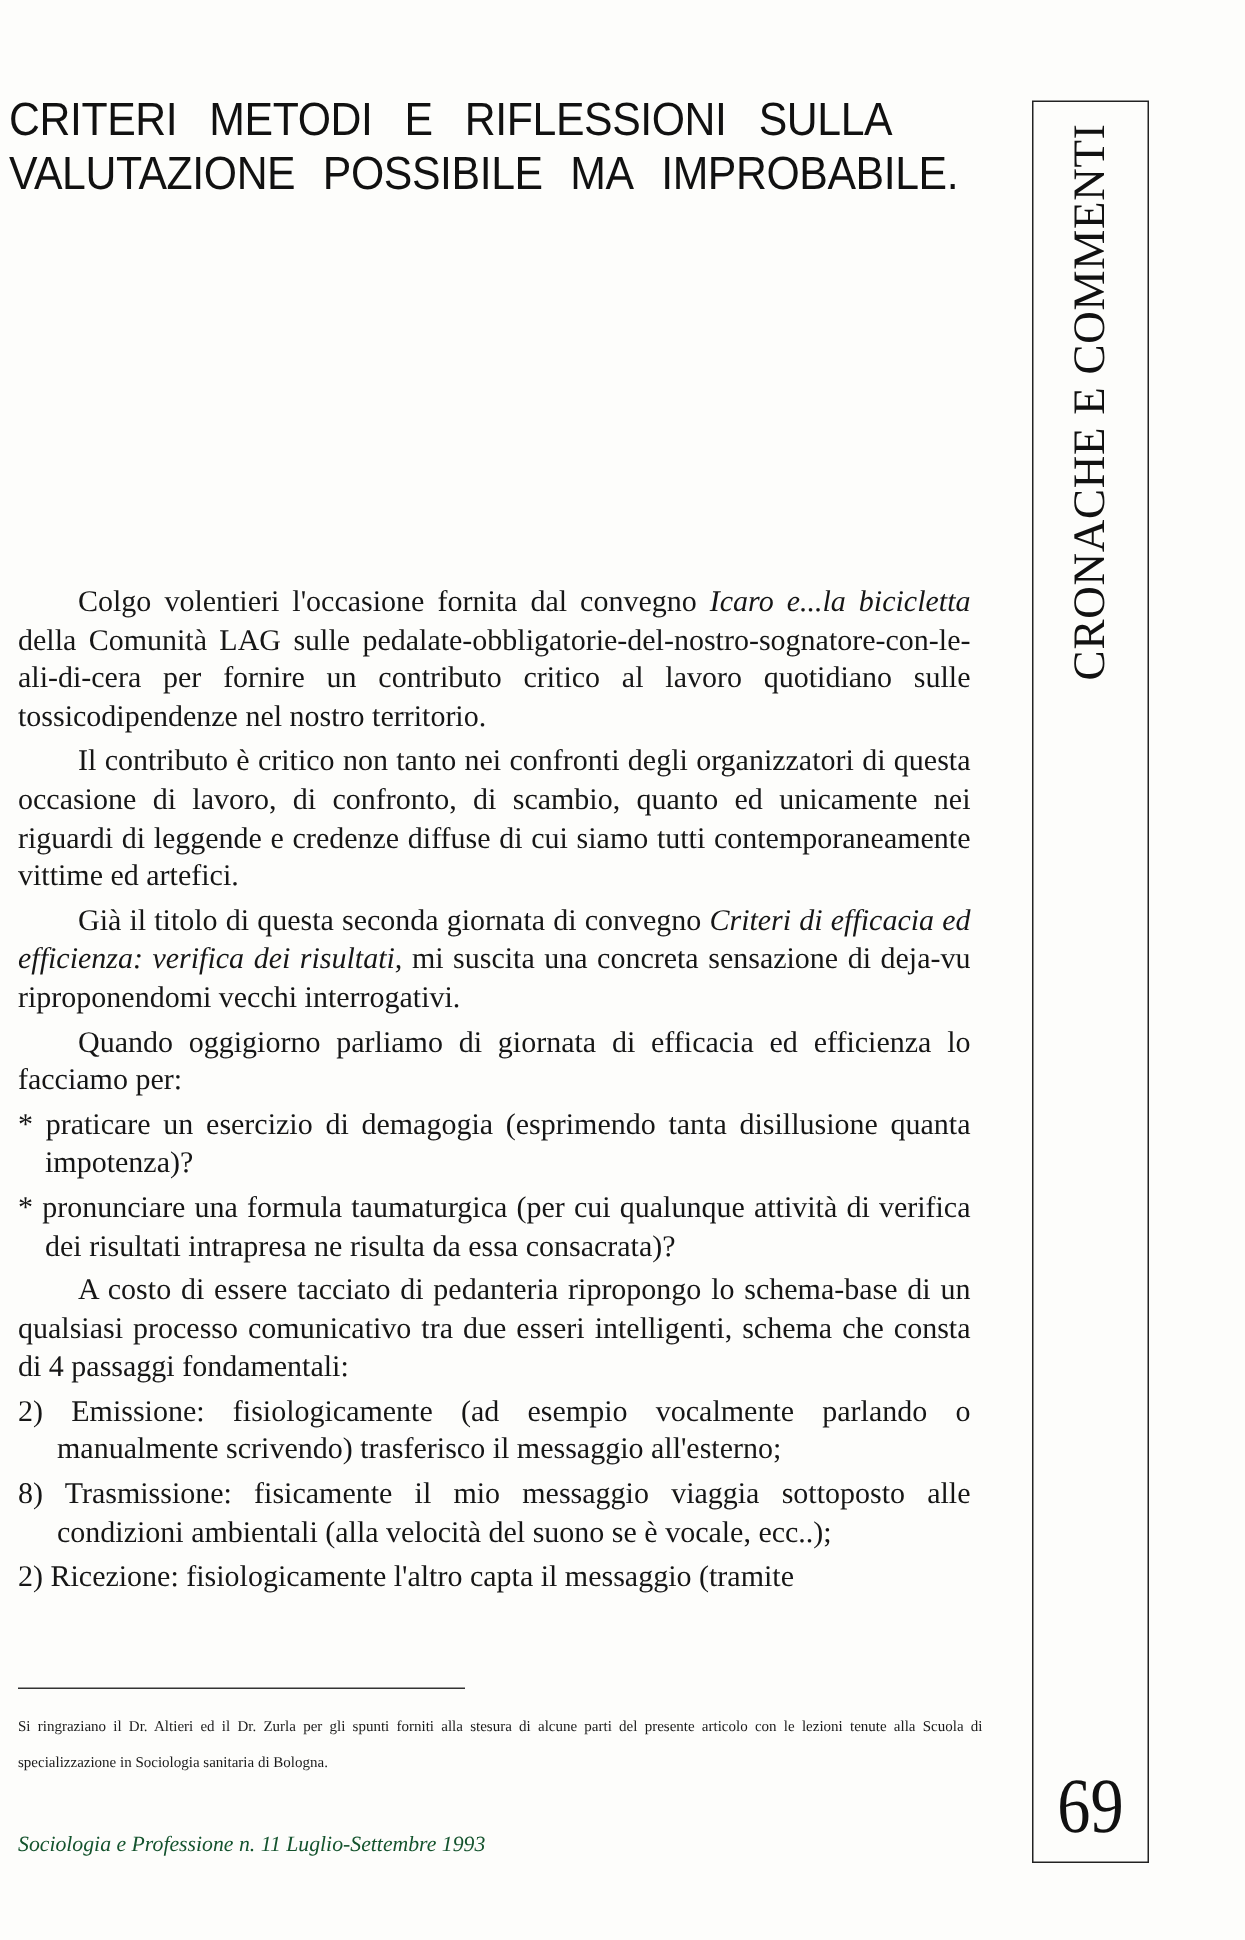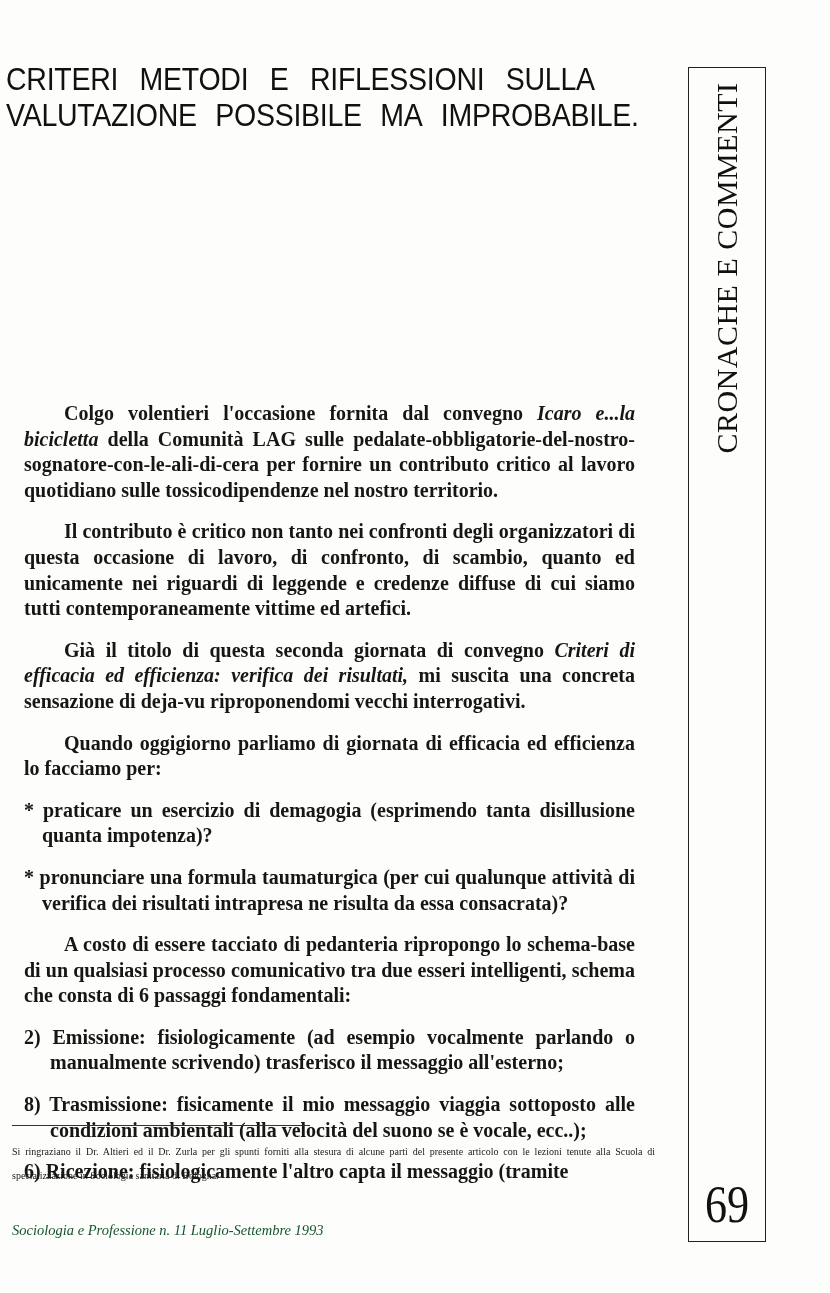--- a/index.html
+++ b/index.html
@@ -28,21 +28,21 @@
   .page-number {
     position: absolute; left: 688px; top: 1175px; width: 78px; text-align: center;
     font-family: "Liberation Serif", serif; font-size: 52px; line-height: 60px; color: #111;
     transform: scaleX(0.85);
   }
   .body-text {
     position: absolute; left: 8px; top: 385px; width: 643px;
     font-family: "Liberation Serif", serif; font-size: 20px; line-height: 25.6px;
     text-align: justify; color: #161616;
   }
-  .body-text p { margin: 16px; font-weight: bold; }
+  .body-text p { margin: 4px; }
   .indent { text-indent: 40px; }
   .bullet, .numbered { padding-left: 18px; text-indent: -18px; }
   .numbered { padding-left: 26px; text-indent: -26px; }
   .body-text i { font-style: italic; }
   .footnote-rule {
     position: absolute; left: 12px; top: 1125px; width: 298px; height: 0;
     border-top: 1.2px solid #333;
   }
   .footnote {
     position: absolute; left: 12px; top: 1140px; width: 643px;
@@ -77,21 +77,21 @@
 <div class="section-title">CRONACHE E COMMENTI</div>
 <div class="page-number">69</div>
 
 <div class="body-text">
   <p class="indent"><span>Colgo volentieri l'occasione fornita dal convegno </span><i>Icaro e...la bicicletta</i><span> della Comunità LAG sulle pedalate-obbligatorie-del-nostro-sognatore-con-le-ali-di-cera per fornire un contributo critico al lavoro quotidiano sulle tossicodipendenze nel nostro territorio.</span></p>
   <p class="indent">Il contributo è critico non tanto nei confronti degli organizzatori di questa occasione di lavoro, di confronto, di scambio, quanto ed unicamente nei riguardi di leggende e credenze diffuse di cui siamo tutti contemporaneamente vittime ed artefici.</p>
   <p class="indent"><span>Già il titolo di questa seconda giornata di convegno </span><i>Criteri di efficacia ed efficienza: verifica dei risultati,</i><span> mi suscita una concreta sensazione di deja-vu riproponendomi vecchi interrogativi.</span></p>
   <p class="indent">Quando oggigiorno parliamo di giornata di efficacia ed efficienza lo facciamo per:</p>
   <p class="bullet">* praticare un esercizio di demagogia (esprimendo tanta disillusione quanta impotenza)?</p>
   <p class="bullet">* pronunciare una formula taumaturgica (per cui qualunque attività di verifica dei risultati intrapresa ne risulta da essa consacrata)?</p>
-  <p class="indent">A costo di essere tacciato di pedanteria ripropongo lo schema-base di un qualsiasi processo comunicativo tra due esseri intelligenti, schema che consta di 6 passaggi fondamentali:</p>
+  <p class="indent">A costo di essere tacciato di pedanteria ripropongo lo schema-base di un qualsiasi processo comunicativo tra due esseri intelligenti, schema che consta di 4 passaggi fondamentali:</p>
   <p class="numbered">2) Emissione: fisiologicamente (ad esempio vocalmente parlando o manualmente scrivendo) trasferisco il messaggio all'esterno;</p>
   <p class="numbered">8) Trasmissione: fisicamente il mio messaggio viaggia sottoposto alle condizioni ambientali (alla velocità del suono se è vocale, ecc..);</p>
-  <p class="numbered">6) Ricezione: fisiologicamente l'altro capta il messaggio (tramite</p>
+  <p class="numbered">2) Ricezione: fisiologicamente l'altro capta il messaggio (tramite</p>
 </div>
 
 <div class="footnote-rule"></div>
 <div class="footnote">Si ringraziano il Dr. Altieri ed il Dr. Zurla per gli spunti forniti alla stesura di alcune parti del presente articolo con le lezioni tenute alla Scuola di specializzazione in Sociologia sanitaria di Bologna.</div>
 <div class="source">Sociologia e Professione n. 11 Luglio-Settembre 1993</div>
 
 </body></html>

